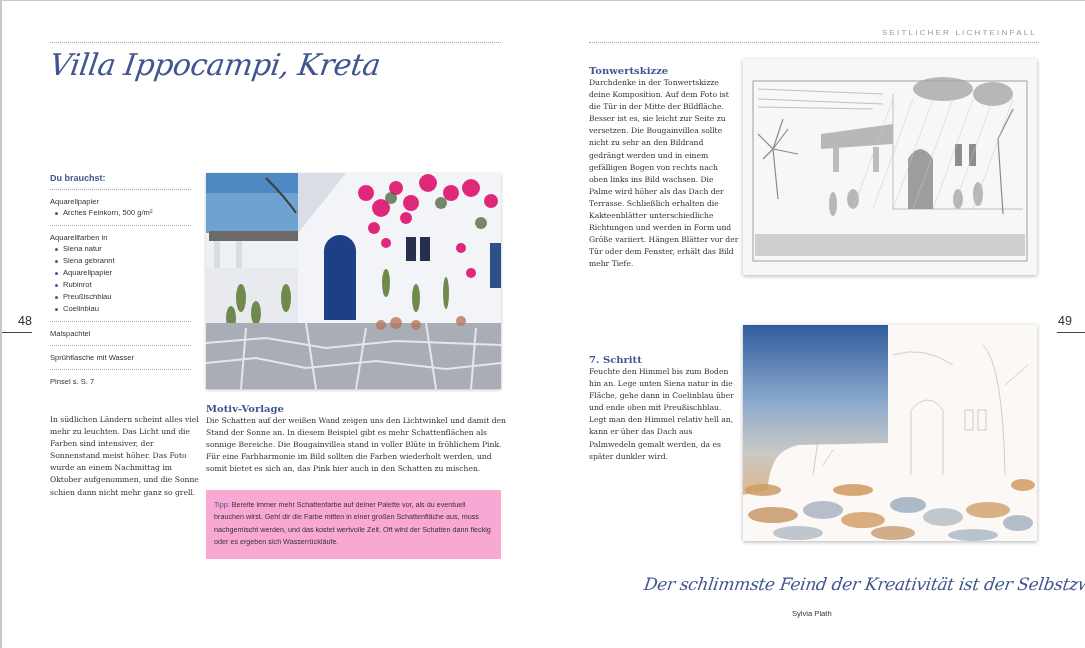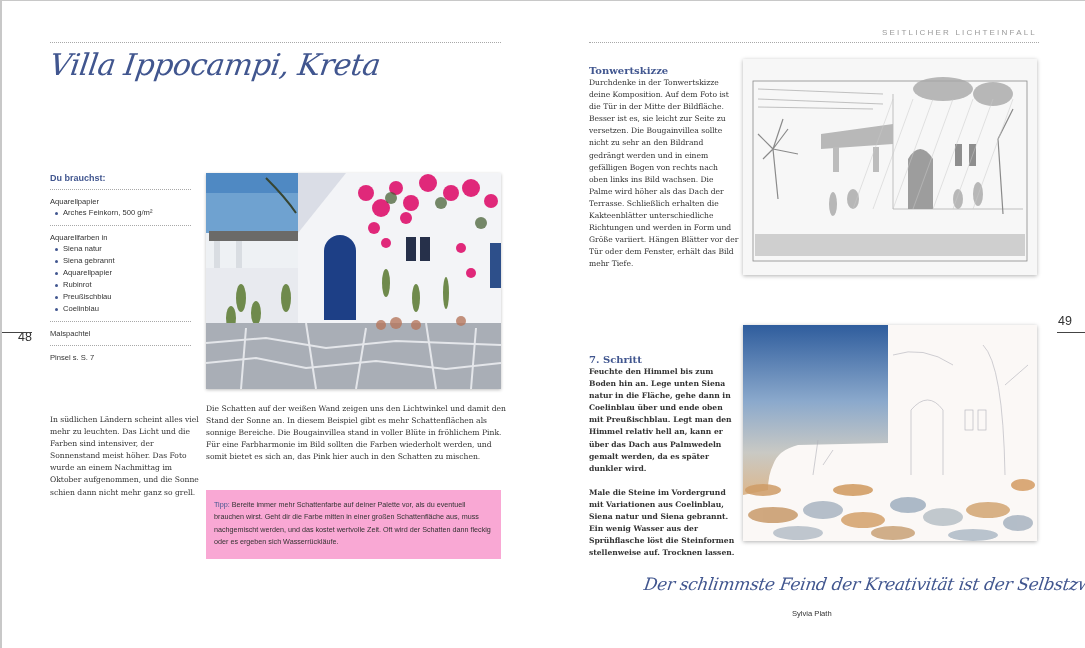--- a/index.html
+++ b/index.html
@@ -29,60 +29,63 @@
            box-shadow:0 1px 3px rgba(0,0,0,0.25); }
   .motiv { position:absolute; left:204px; top:402px; width:300px; }
   .motiv .head, .sect-head { font-weight:bold; color:#41568f; font-family:"DejaVu Serif", serif; font-size:10px; line-height:12px; }
 
   .tip { position:absolute; left:204px; top:489px; width:295px; height:69px; background:#f9a8d4;
          box-sizing:border-box; padding:9px 8px; font-size:7.2px; line-height:12.3px; color:#333; }
   .tip .tip-label { color:#41568f; }
 
   .tonwert { position:absolute; left:587px; top:64px; width:150px; }
   .schritt { position:absolute; left:587px; top:353px; width:150px; }
-  .schritt p { margin:0;font-weight:bold; }
+  .schritt p { margin:0; }
   .schritt .p2 { margin-top:12px; }
 
   .sketch { position:absolute; left:741px; top:58px; width:294px; height:216px; background:#f7f7f7;
             box-shadow:0 1px 4px rgba(0,0,0,0.3); overflow:hidden; }
   .watercolor { position:absolute; left:741px; top:324px; width:294px; height:216px; background:#fbf8f6;
                 box-shadow:0 1px 4px rgba(0,0,0,0.3); overflow:hidden; }
 
   .quote { position:absolute; left:642px; top:573px; font-family:"DejaVu Serif", serif; font-style:italic;
            font-size:17px; color:#41568f; transform:skewX(-8deg); letter-spacing:-0.3px; white-space:nowrap; }
   .quote-author { position:absolute; left:790px; top:608px; font-size:7.6px; color:#333; }
 </style>
 </head>
 <body>
 
 <div class="spread">
 
   <div class="dotline" style="left:48px; top:41px; width:451px;"></div>
   <div class="title">Villa Ippocampi, Kreta</div>
 
-  <div class="pagenum" style="left:16px; top:313px;margin-top:16px;">48</div>
+  <div class="pagenum" style="left:16px; top:313px;">48</div>
   <div class="pagerule" style="left:0; top:331px; width:30px;"></div>
 
   <div class="materials">
     <h3>Du brauchst:</h3>
     <div class="mat-group">
       <div class="mat-label">Aquarellpapier</div>
       <div class="mat-item"><span class="dot"></span><span>Arches Feinkorn, 500 g/m²</span></div>
     </div>
     <div class="mat-group">
       <div class="mat-label">Aquarellfarben in</div>
       <div class="mat-item"><span class="dot"></span><span>Siena natur</span></div>
       <div class="mat-item"><span class="dot"></span><span>Siena gebrannt</span></div>
       <div class="mat-item"><span class="dot"></span><span>Aquarellpapier</span></div>
       <div class="mat-item"><span class="dot"></span><span>Rubinrot</span></div>
       <div class="mat-item"><span class="dot"></span><span>Preußischblau</span></div>
       <div class="mat-item"><span class="dot"></span><span>Coelinblau</span></div>
     </div>
     <div class="mat-group">
       <div class="mat-label">Malspachtel</div>
+    </div>
+    <div class="mat-group">
+      <div class="mat-label">Sprühflasche mit Wasser</div>
     </div>
     <div class="mat-group">
       <div class="mat-label">Pinsel s. S. 7</div>
     </div>
   </div>
 
   <div class="intro serif-body">In südlichen Ländern scheint alles viel mehr zu leuchten. Das Licht und die Farben sind intensiver, der Sonnenstand meist höher. Das Foto wurde an einem Nachmittag im Oktober aufgenommen, und die Sonne schien dann nicht mehr ganz so grell.</div>
 
   <div class="photo">
     <svg width="295" height="216" viewBox="0 0 295 216">
@@ -139,20 +142,21 @@
       <g fill="#b6785e" opacity="0.8">
         <circle cx="175" cy="152" r="5"></circle>
           <circle cx="190" cy="150" r="6"></circle>
           <circle cx="210" cy="152" r="5"></circle>
           <circle cx="255" cy="148" r="5"></circle>
       </g>
     </svg>
   </div>
 
   <div class="motiv">
+    <div class="head">Motiv-Vorlage</div>
     <div class="serif-body">Die Schatten auf der weißen Wand zeigen uns den Lichtwinkel und damit den Stand der Sonne an. In diesem Beispiel gibt es mehr Schattenflächen als sonnige Bereiche. Die Bougainvillea stand in voller Blüte in fröhlichem Pink. Für eine Farbharmonie im Bild sollten die Farben wiederholt werden, und somit bietet es sich an, das Pink hier auch in den Schatten zu mischen.</div>
   </div>
 
   <div class="tip">
     <span class="tip-label">Tipp:</span><span> Bereite immer mehr Schattenfarbe auf deiner Palette vor, als du eventuell brauchen wirst. Geht dir die Farbe mitten in einer großen Schattenfläche aus, muss nachgemischt werden, und das kostet wertvolle Zeit. Oft wird der Schatten dann fleckig oder es ergeben sich Wasserrückläufe.</span>
   </div>
 
   <div class="running-head">SEITLICHER LICHTEINFALL</div>
   <div class="dotline" style="left:587px; top:41px; width:450px;"></div>
 
@@ -193,21 +197,20 @@
       <rect x="12" y="175" width="270" height="22" fill="#c4c4c4" opacity="0.8"></rect>
       <g stroke="#c9c9c9" stroke-width="0.5">
         <path d="M150,40 L110,150 M170,40 L130,150 M190,40 L150,150 M210,40 L170,150 M230,40 L190,150 M250,40 L210,150 M270,40 L230,150"></path>
       </g>
     </svg>
   </div>
 
   <div class="schritt">
     <div class="sect-head">7. Schritt</div>
     <p class="serif-body">Feuchte den Himmel bis zum Boden hin an. Lege unten Siena natur in die Fläche, gehe dann in Coelinblau über und ende oben mit Preußischblau. Legt man den Himmel relativ hell an, kann er über das Dach aus Palmwedeln gemalt werden, da es später dunkler wird.</p>
-    <p class="serif-body p2">Male die Steine im Vordergrund mit Variationen aus Coelinblau, Siena natur und Siena gebrannt. Ein wenig Wasser aus der Sprühflasche löst die Steinformen stellenweise auf. Trocknen lassen.</p>
   </div>
 
   <div class="watercolor">
     <svg width="294" height="216" viewBox="0 0 294 216">
       <defs>
         <linearGradient id="sky" x1="0" y1="0" x2="0" y2="1">
           <stop offset="0" stop-color="#2f5d9d"></stop>
           <stop offset="0.45" stop-color="#8ba9cc"></stop>
           <stop offset="0.75" stop-color="#c9c9c4"></stop>
           <stop offset="1" stop-color="#dcb78d"></stop>

